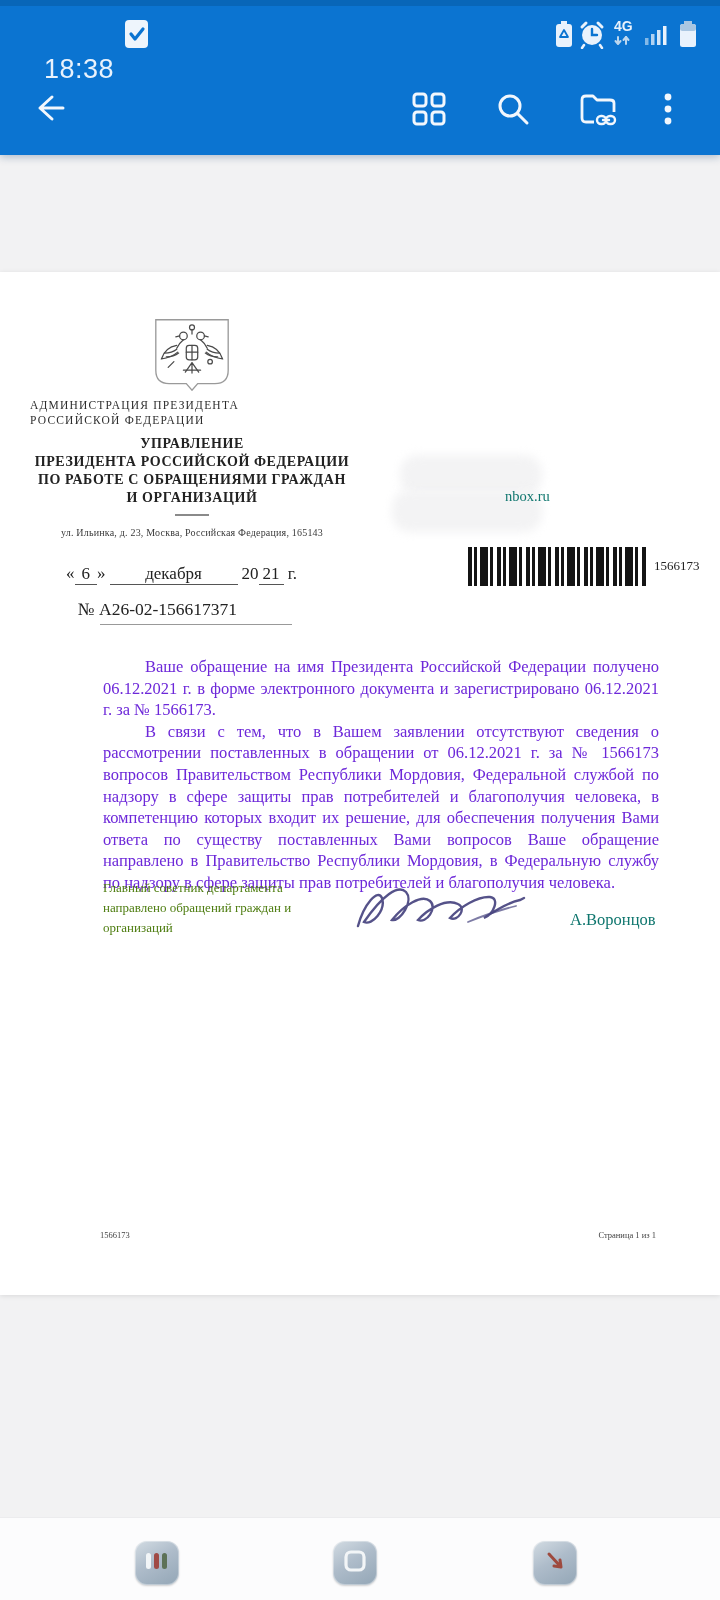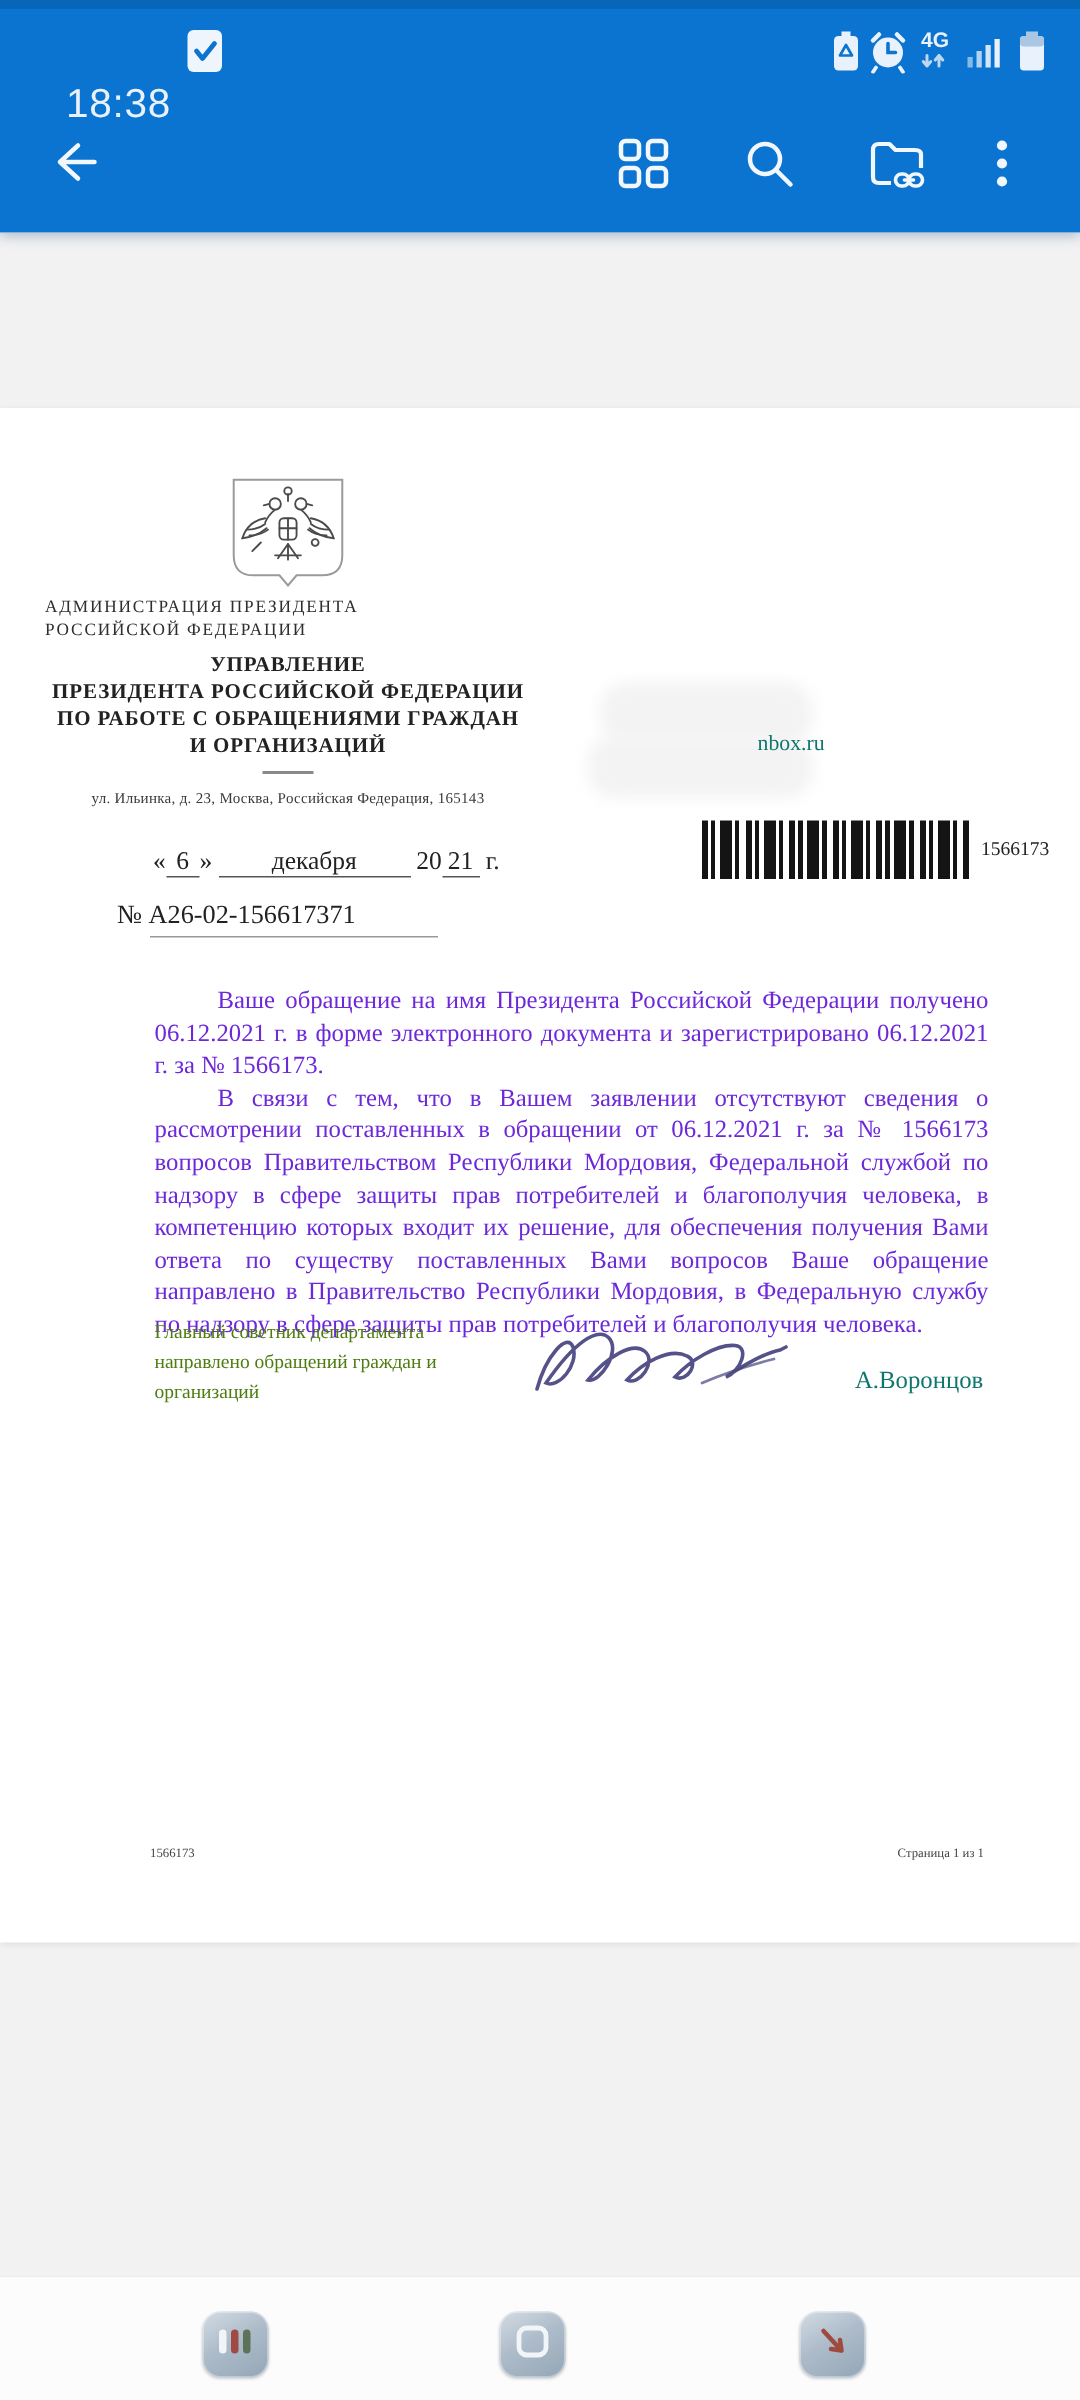--- a/index.html
+++ b/index.html
@@ -31,21 +31,21 @@
   }
   .emblem { position:absolute; left:152px; top:44px; width:80px; height:78px; }
   .adm { position:absolute; left:30px; top:126px; width:324px; text-align:left;
          font-size:11.5px; letter-spacing:1.2px; color:#2e2e2e; line-height:15px; }
   .dept { position:absolute; left:18px; top:163px; width:348px; text-align:center;
           font-size:14px; font-weight:bold; letter-spacing:.6px; color:#222; line-height:18px; }
   .lh-divider { position:absolute; left:175px; top:242px; width:34px; height:2px; background:#8a8a8a; }
   .addr { position:absolute; left:10px; top:255px; width:364px; text-align:center;
           font-size:10px; color:#3a3a3a; letter-spacing:.2px; }
 
-  .date-row { position:absolute; left:66px; top:292px; font-size:17px; color:#222;margin-left:36px; }
+  .date-row { position:absolute; left:66px; top:292px; font-size:17px; color:#222; }
   .u-day { display:inline-block; padding:0 7px; border-bottom:1px solid #555; }
   .u-month { display:inline-block; width:128px; text-align:center; border-bottom:1px solid #555; margin:0 4px; }
   .u-year { display:inline-block; padding:0 4px; border-bottom:1px solid #555; }
   .ref-row { position:absolute; left:78px; top:327px; font-size:17.5px; color:#222; }
   .ref-underline { position:absolute; left:100px; top:352px; width:192px; height:1px; background:#999; }
 
   .redact-blob { position:absolute; background:#f3f3f4; filter:blur(5px); border-radius:18px; }
   .email-frag { position:absolute; left:505px; top:216px; font-size:14.5px; color:#0f766e; }
 
   .barcode { position:absolute; left:468px; top:275px; width:178px; height:39px;

